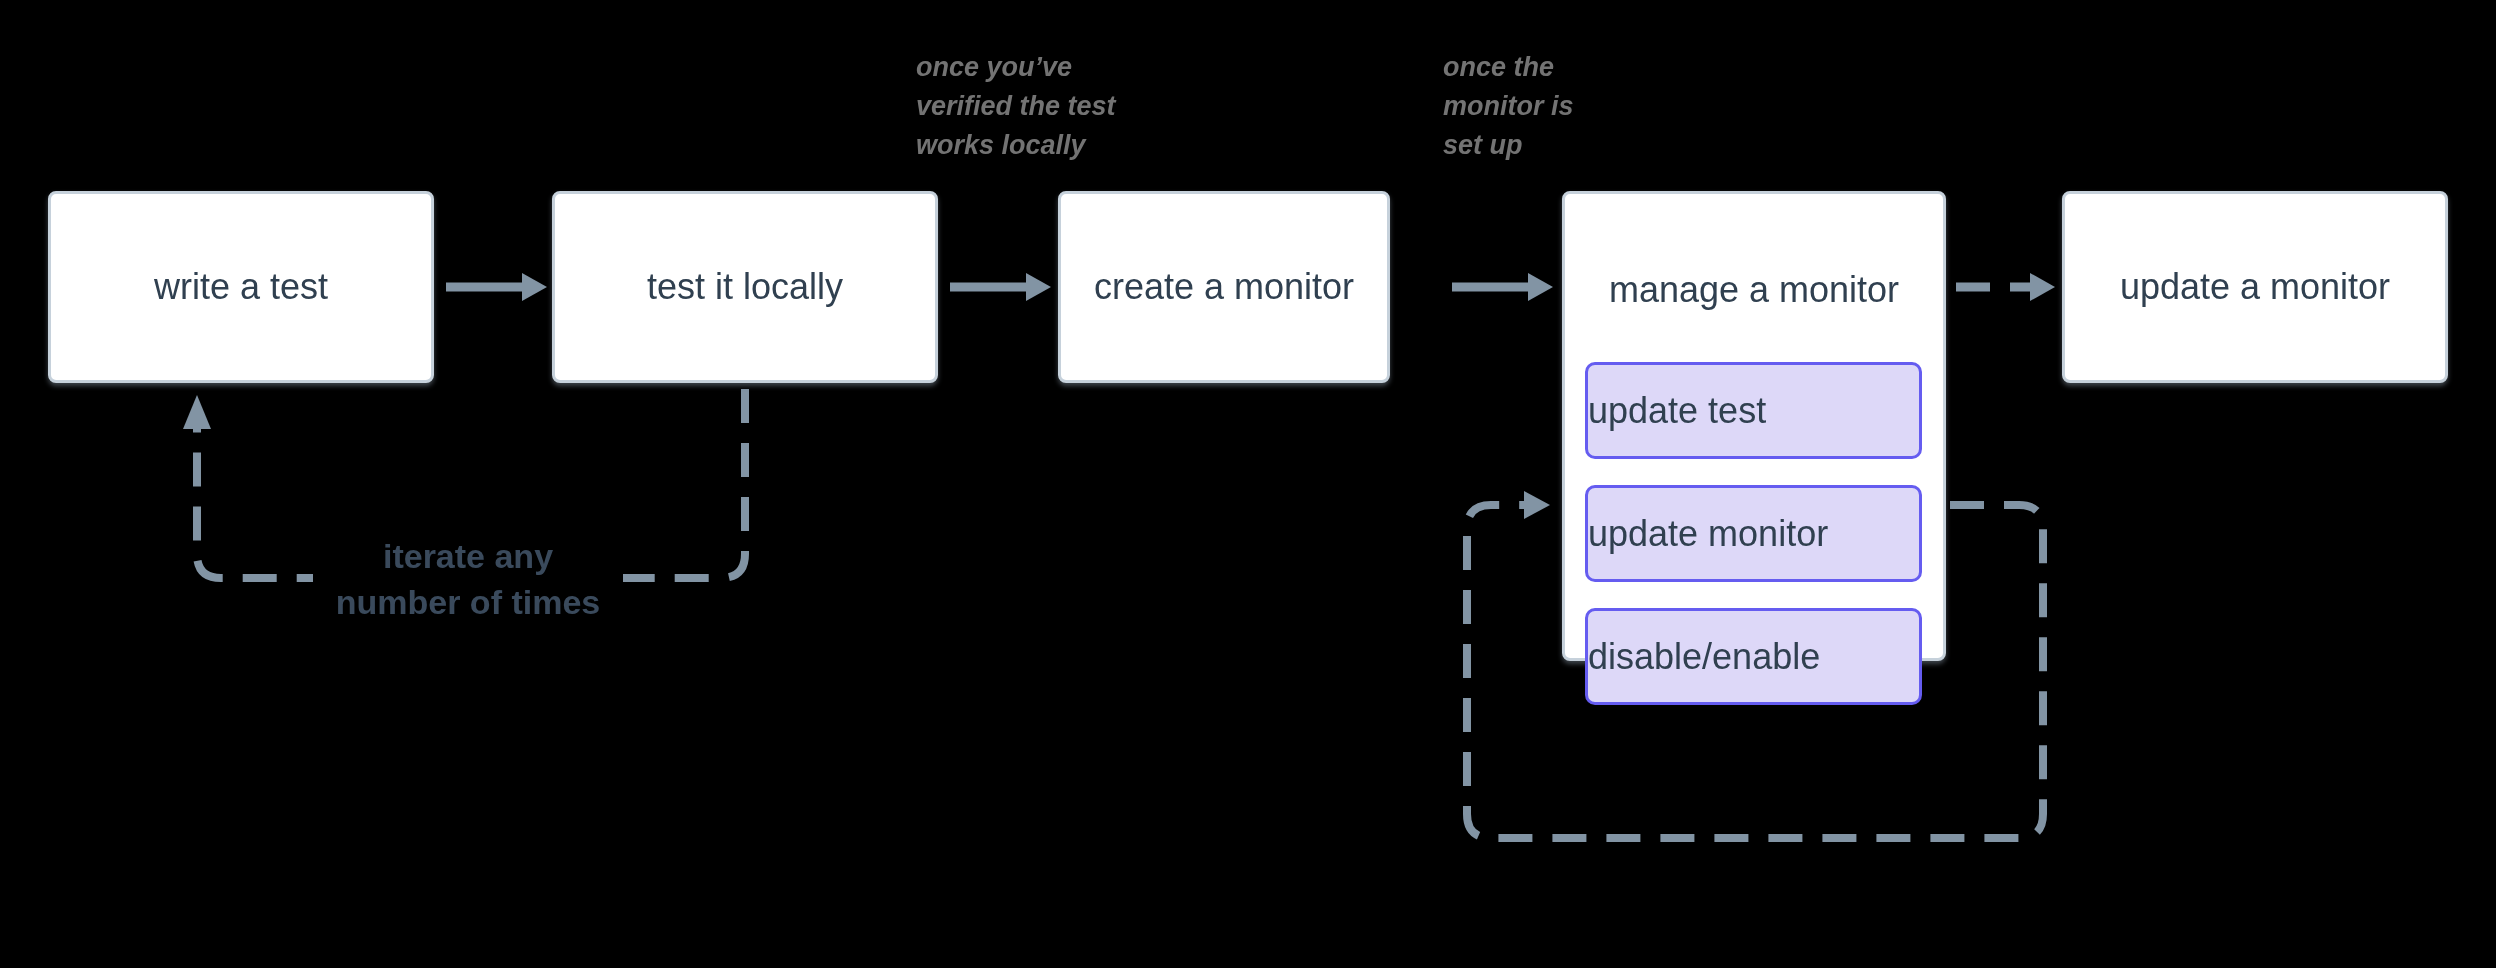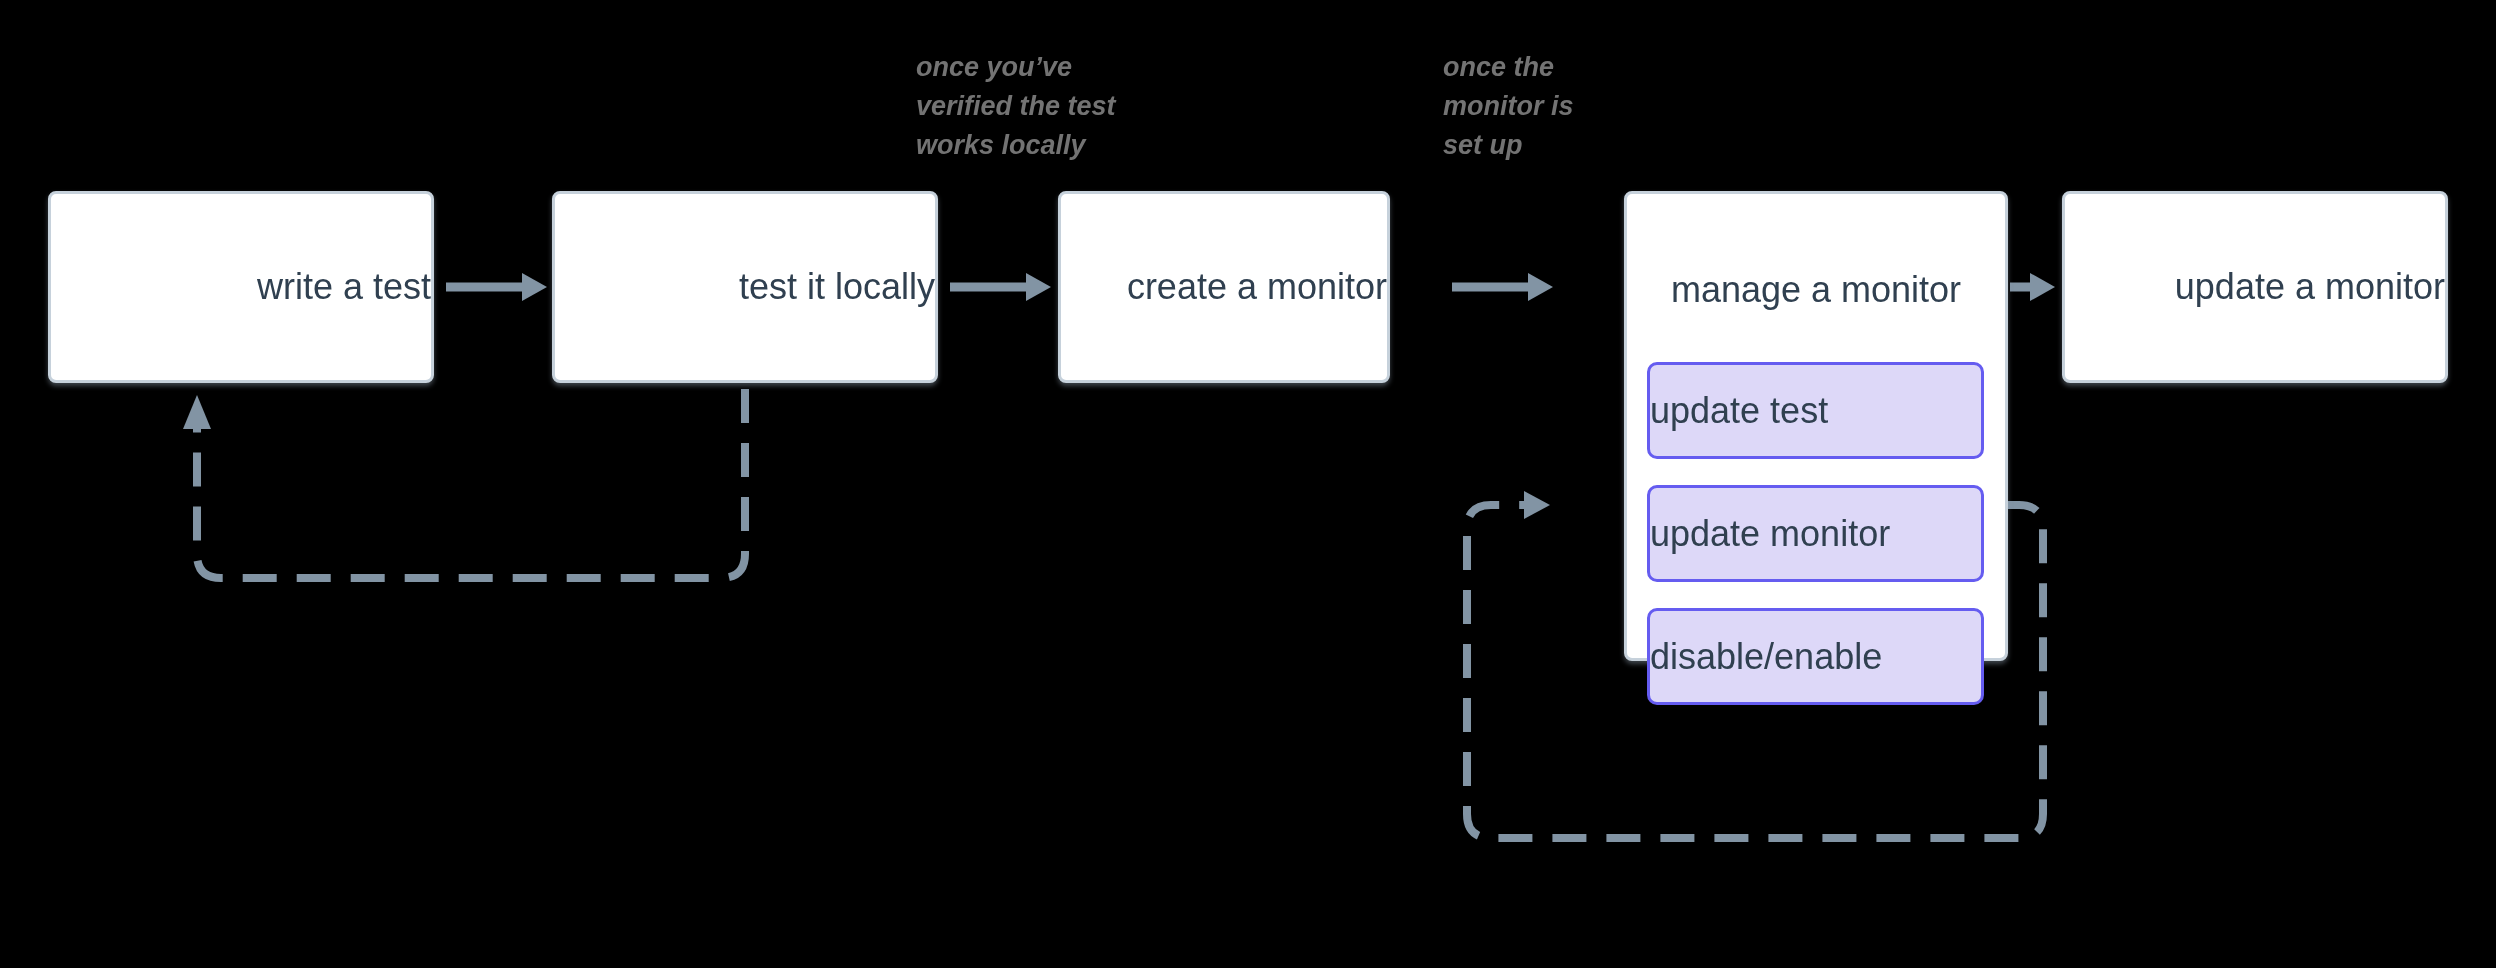--- a/index.html
+++ b/index.html
@@ -10,21 +10,21 @@
     font-family:"Liberation Sans",sans-serif;
     overflow:hidden;
   }
   .connectors{position:absolute;left:0;top:0;}
   .node{
     position:absolute;
     background:#ffffff;
     border:3px solid #c6d1db;
     border-radius:8px;
     box-sizing:border-box;
-    display:flex;align-items:center;justify-content:flex-end;
+    display:flex;align-items:center;justify-content:center;
     color:#304050;
     font-size:36px;
     box-shadow:0 3px 5px rgba(140,155,170,.45);
   }
   .node--manage{justify-content:flex-start;}
   .node-title{
     position:absolute;top:36px;left:0;right:0;height:120px;
     display:flex;align-items:center;justify-content:center;
   }
   .subnode{
@@ -92,20 +92,24 @@
       <path d="M 745 389 L 745 554 Q 745 578 721 578 L 221 578 Q 197 578 197 554 L 197 429" fill="none" stroke-width="8" stroke-dasharray="34 20" stroke="#8294a4"></path>
       <polygon points="183,429 211,429 197,395" fill="#8294a4"></polygon>
     </g>
 
     <g>
       <path d="M 1950 505 L 2019 505 Q 2043 505 2043 529 L 2043 814 Q 2043 838 2019 838 L 1491 838 Q 1467 838 1467 814 L 1467 529 Q 1467 505 1491 505 L 1524 505" fill="none" stroke-width="8" stroke-dasharray="34 20" stroke="#8294a4"></path>
       <polygon points="1524,491 1524,519 1550,505" fill="#8294a4"></polygon>
     </g>
   </svg>
 
+  <div class="loop-label loop-label--iterate">
+    <div class="ln">iterate any</div>
+    <div class="ln">number of times</div>
+  </div>
 
 
   <div class="annotation annotation--verified">
     <div>once you’ve</div>
     <div>verified the test</div>
     <div>works locally</div>
   </div>
 
   <div class="annotation annotation--setup">
     <div>once the</div>
@@ -118,21 +122,21 @@
   </div>
 
   <div class="node" style="left:552px;top:191px;width:386px;height:192px;">
     <span>test it locally</span>
   </div>
 
   <div class="node" style="left:1058px;top:191px;width:332px;height:192px;">
     <span>create a monitor</span>
   </div>
 
-  <div class="node node--manage" style="left:1624px;top:191px;width:384px;height:470px;">
+  <div class="node node--manage" style="left:1562px;top:191px;width:384px;height:470px;">
     <div class="node-title">
       <span>manage a monitor</span>
     </div>
     <div class="subnode subnode--1">
       <span>update test</span>
     </div>
     <div class="subnode subnode--2">
       <span>update monitor</span>
     </div>
     <div class="subnode subnode--3">

